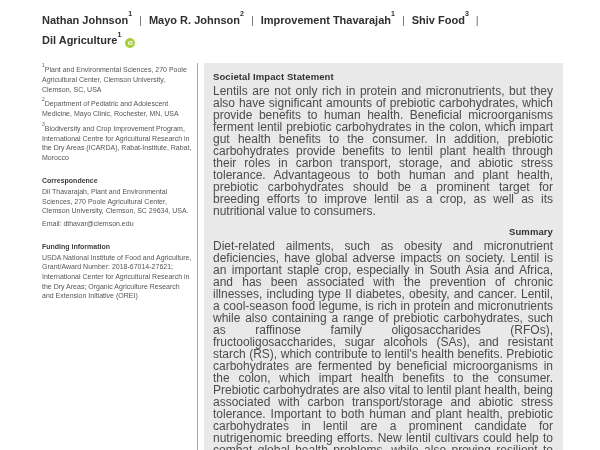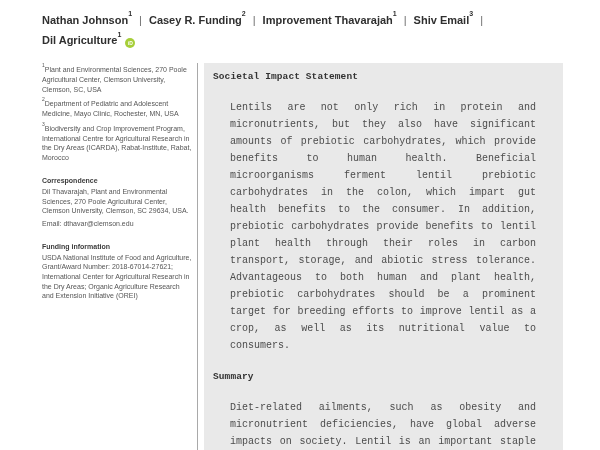--- a/index.html
+++ b/index.html
@@ -34,40 +34,39 @@
   
   .divider {
     position:absolute; left:197px; top:63px; width:1px; height:387px;
     background:#a9a9a9;
   }
   
   .panel {
     position:absolute; left:204px; top:63px; width:359px; height:387px;
     background:#e9e9e9; box-sizing:border-box; padding:8px 10px 0 9px;
     overflow:hidden;
-    font-family:Liberation Mono, monospace;
   }
   .panel h2 {
     margin:0 0 3px 0; font-size:9.5px; color:#333333; font-weight:bold;
     letter-spacing:0.1px;
   }
-  .panel h2.summary { margin-top:9px; }
+  .panel h2.summary { margin-top:9px;text-align:right; }
   .panel p {
-    margin:17px; font-size:10px; line-height:17px; color:#4c4c4c;
+    margin:0; font-size:12px; line-height:12px; color:#4c4c4c;
     text-align:justify;
   }
 </style>
 </head>
 <body>
 
 <div class="page">
 
   <div class="authors">
     <div class="author-line">
-      <span class="author"><span>Nathan Johnson</span><sup>1</sup></span><span class="sep">|</span><span class="author"><span>Casey R. Funding</span><sup>2</sup></span><span class="sep">|</span><span class="author"><span>Improvement Thavarajah</span><sup>1</sup></span><span class="sep">|</span><span class="author"><span>Shiv Email</span><sup>3</sup></span><span class="sep">|</span>
+      <span class="author"><span>Nathan Johnson</span><sup>1</sup></span><span class="sep">|</span><span class="author"><span>Mayo R. Johnson</span><sup>2</sup></span><span class="sep">|</span><span class="author"><span>Improvement Thavarajah</span><sup>1</sup></span><span class="sep">|</span><span class="author"><span>Shiv Food</span><sup>3</sup></span><span class="sep">|</span>
     </div>
     <div class="author-line">
       <span class="author"><span>Dil Agriculture</span><sup>1</sup></span><span class="orcid">iD</span>
     </div>
   </div>
 
   <div class="left-col">
     <p><sup>1</sup><span>Plant and Environmental Sciences, 270 Poole Agricultural Center, Clemson University, Clemson, SC, USA</span></p>
     <p><sup>2</sup><span>Department of Pediatric and Adolescent Medicine, Mayo Clinic, Rochester, MN, USA</span></p>
     <p><sup>3</sup><span>Biodiversity and Crop Improvement Program, International Centre for Agricultural Research in the Dry Areas (ICARDA), Rabat-Institute, Rabat, Morocco</span></p>

